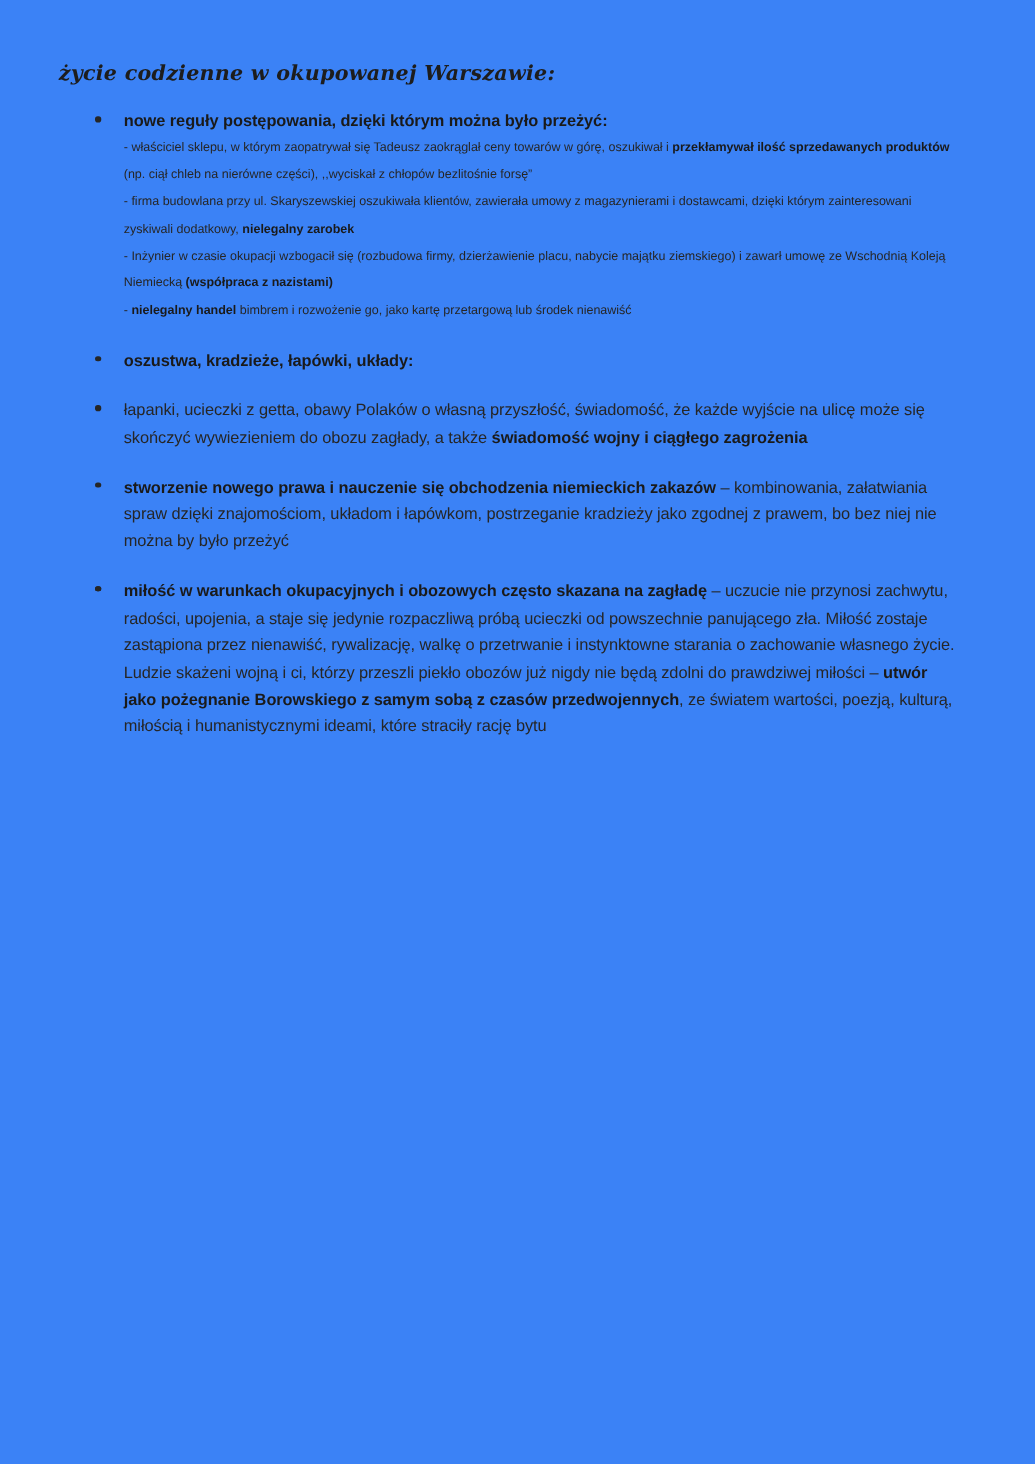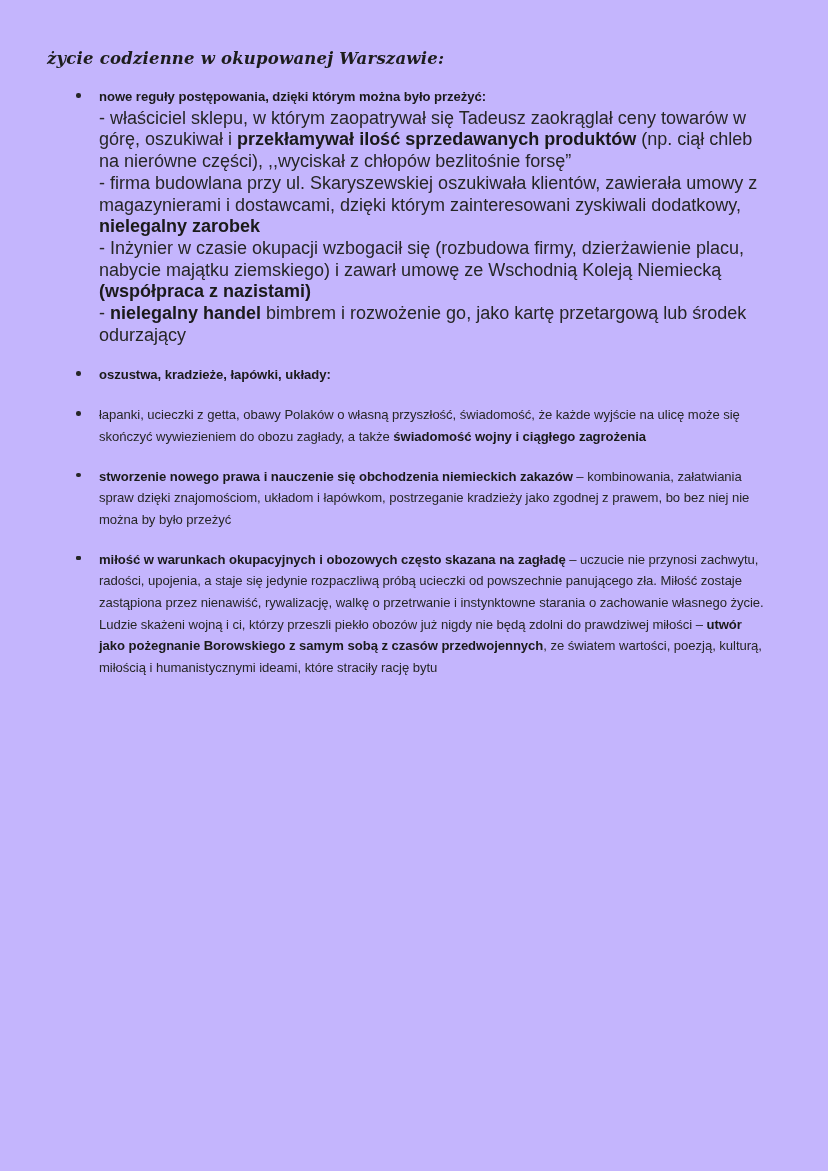--- a/index.html
+++ b/index.html
@@ -12,21 +12,21 @@
     height: 1171px;
     position: relative;
     font-family: "Liberation Sans", sans-serif;
     color: #262626;
     overflow: hidden;
   }
 
   .page {
     position: absolute;
     inset: 0;
-    background: #c4b5fd;
+    background: #3b82f6;
   }
 
   .doc-title {
     position: absolute;
     left: 47px;
     top: 49px;
     font-family: "DejaVu Serif", serif;
     font-style: italic;
     font-weight: 700;
     font-size: 16.5px;
@@ -67,40 +67,40 @@
     letter-spacing: -0.05px;
     word-spacing: 0px;
   }
 
   .line b, .bold {
     font-weight: 700;
     color: #1a1a1a;
   }
 
   .sub-line {
-    font-size: 18px;
+    font-size: 10px;
     line-height: 21.7px;
     color: #262626;
   }
 </style>
 </head>
 <body>
 
 <div class="page">
 
   <div class="doc-title">życie codzienne w okupowanej Warszawie:</div>
 
   <div class="content">
       <div class="bullet-group">
         <span class="bullet-dot"></span>
         <div class="line"><b>nowe reguły postępowania, dzięki którym można było przeżyć:</b></div>
         <div class="sub-line"><span>- właściciel sklepu, w którym zaopatrywał się Tadeusz zaokrąglał ceny towarów w górę, oszukiwał i </span><b class="bold">przekłamywał ilość sprzedawanych produktów</b><span> (np. ciął chleb na nierówne części), ,,wyciskał z chłopów bezlitośnie forsę”</span></div>
         <div class="sub-line"><span>- firma budowlana przy ul. Skaryszewskiej oszukiwała klientów, zawierała umowy z magazynierami i dostawcami, dzięki którym zainteresowani zyskiwali dodatkowy, </span><b class="bold">nielegalny zarobek</b></div>
         <div class="sub-line"><span>- Inżynier w czasie okupacji wzbogacił się (rozbudowa firmy, dzierżawienie placu, nabycie majątku ziemskiego) i zawarł umowę ze Wschodnią Koleją Niemiecką </span><b class="bold">(współpraca z nazistami)</b></div>
-        <div class="sub-line"><span>- </span><b class="bold">nielegalny handel</b><span> bimbrem i rozwożenie go, jako kartę przetargową lub środek odurzający</span></div>
+        <div class="sub-line"><span>- </span><b class="bold">nielegalny handel</b><span> bimbrem i rozwożenie go, jako kartę przetargową lub środek nienawiść</span></div>
       </div>
       <div class="bullet-group">
         <span class="bullet-dot"></span>
         <div class="line"><b>oszustwa, kradzieże, łapówki, układy:</b></div>
       </div>
       <div class="bullet-group">
         <span class="bullet-dot"></span>
         <div class="line"><span>łapanki, ucieczki z getta, obawy Polaków o własną przyszłość, świadomość, że każde wyjście na ulicę może się skończyć wywiezieniem do obozu zagłady, a także </span><b class="bold">świadomość wojny i ciągłego zagrożenia</b></div>
       </div>
       <div class="bullet-group">

